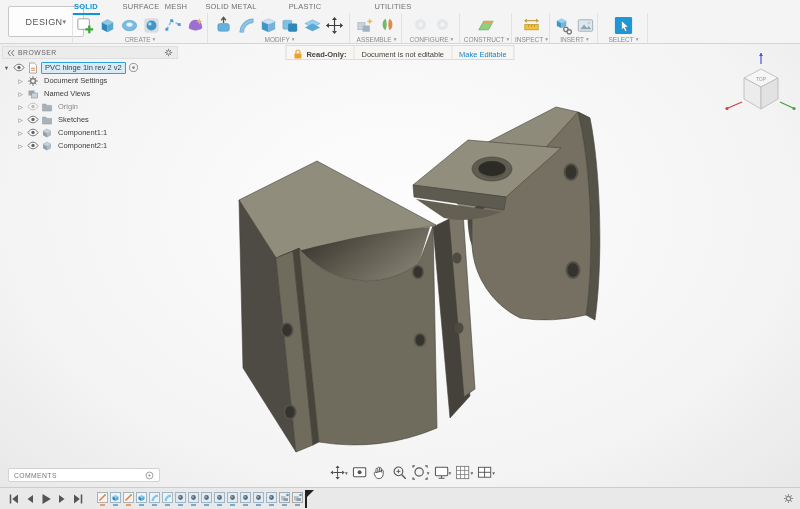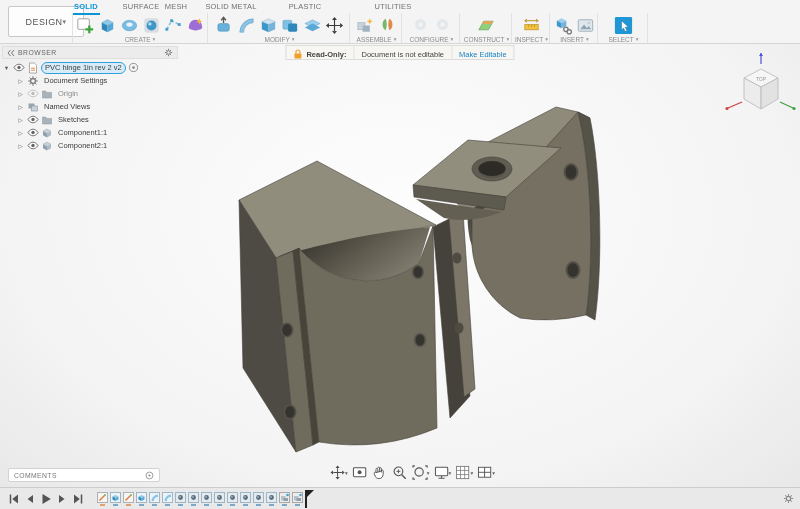--- a/index.html
+++ b/index.html
@@ -43,21 +43,21 @@
   
   .browser{position:absolute;top:2px;left:2px;width:176px;font-size:7.5px;color:#3d3d3d}
   .b-head{height:13px;background:#ececec;border:1px solid #dedede;display:flex;
           align-items:center;font-size:6.8px;color:#666;letter-spacing:.5px;padding:0 4px;gap:3px}
   .b-head .spacer{flex:1}
   .b-rows{padding-top:2px}
   .b-row{height:13px;display:flex;align-items:center;gap:2px;white-space:nowrap}
   .b-row .tri{width:9px;text-align:center;font-size:5.5px;color:#555}
   .b-row .ic{width:12px;height:12px;display:flex;align-items:center;justify-content:center}
   .b-row .lbl{padding:0 3px;line-height:10px}
-  .b-row .lbl.sel{border:1px solid #2ea0dd;background:#d8ecf8;border-radius:6px}
+  .b-row .lbl.sel{border:1px solid #2ea0dd;background:#d8ecf8;border-radius:1px}
   .b-row.dim .lbl{color:#8a8a8a}
   .indent{width:12px;flex:0 0 12px}
 
   
   .viewcube{position:absolute;top:6px;right:4px}
 
   
   .navbar{position:absolute;bottom:6px;left:50%;transform:translateX(-50%);margin-left:12px;
           display:flex;align-items:center;gap:3px}
   .nav-item{display:flex;align-items:center}
@@ -411,46 +411,46 @@
             <span class="indent"></span>
             <span class="tri">▷</span>
             <span class="ic">
               <svg width="12" height="12" viewBox="0 0 12 12">
                 <circle cx="6" cy="6" r="2.4" fill="none" stroke="#707070" stroke-width="1.2"></circle>
                 <path d="M6 1.2v1.8M6 9v1.8M1.2 6H3M9 6h1.8M2.6 2.6l1.3 1.3M9.4 9.4L8.1 8.1M9.4 2.6L8.1 3.9M2.6 9.4l1.3-1.3" stroke="#707070" stroke-width="1"></path>
               </svg>
             </span>
             <span class="lbl">Document Settings</span>
           </div>
+          <div class="b-row">
+            <span class="indent"></span>
+            <span class="tri">▷</span>
+            <span class="ic">
+              <svg width="12" height="12" viewBox="0 0 12 12">
+                <rect x="1.5" y="2.5" width="6" height="5" fill="#9aa4ac"></rect>
+                <rect x="4.5" y="5" width="6" height="5" fill="#c9d2d8" stroke="#8a949c" stroke-width=".6"></rect>
+              </svg>
+            </span>
+            <span class="lbl">Named Views</span>
+          </div>
           <div class="b-row dim">
             <span class="indent"></span>
             <span class="tri">▷</span>
             <span class="ic" style="opacity: 0.4;">
               <svg width="12" height="12" viewBox="0 0 12 12">
                 <path d="M1 5.5C2.5 3.1 4.5 2.2 6 2.2s3.5.9 5 3.3C9.5 7.9 7.5 8.8 6 8.8S2.5 7.9 1 5.5z" fill="#fff" stroke="#666" stroke-width=".9"></path>
                 <circle cx="6" cy="5.5" r="1.7" fill="#666"></circle>
               </svg>
             </span>
             <span class="ic">
               <svg width="12" height="12" viewBox="0 0 12 12">
                 <path d="M1.5 3h3.2l1 1.4H10.5V10h-9z" fill="#a8b2ba" stroke="#8a949c" stroke-width=".5"></path>
               </svg>
             </span>
             <span class="lbl">Origin</span>
-          </div>
-          <div class="b-row">
-            <span class="indent"></span>
-            <span class="tri">▷</span>
-            <span class="ic">
-              <svg width="12" height="12" viewBox="0 0 12 12">
-                <rect x="1.5" y="2.5" width="6" height="5" fill="#9aa4ac"></rect>
-                <rect x="4.5" y="5" width="6" height="5" fill="#c9d2d8" stroke="#8a949c" stroke-width=".6"></rect>
-              </svg>
-            </span>
-            <span class="lbl">Named Views</span>
           </div>
           <div class="b-row">
             <span class="indent"></span>
             <span class="tri">▷</span>
             <span class="ic">
               <svg width="12" height="12" viewBox="0 0 12 12">
                 <path d="M1 5.5C2.5 3.1 4.5 2.2 6 2.2s3.5.9 5 3.3C9.5 7.9 7.5 8.8 6 8.8S2.5 7.9 1 5.5z" fill="#fff" stroke="#666" stroke-width=".9"></path>
                 <circle cx="6" cy="5.5" r="1.7" fill="#666"></circle>
               </svg>
             </span>

